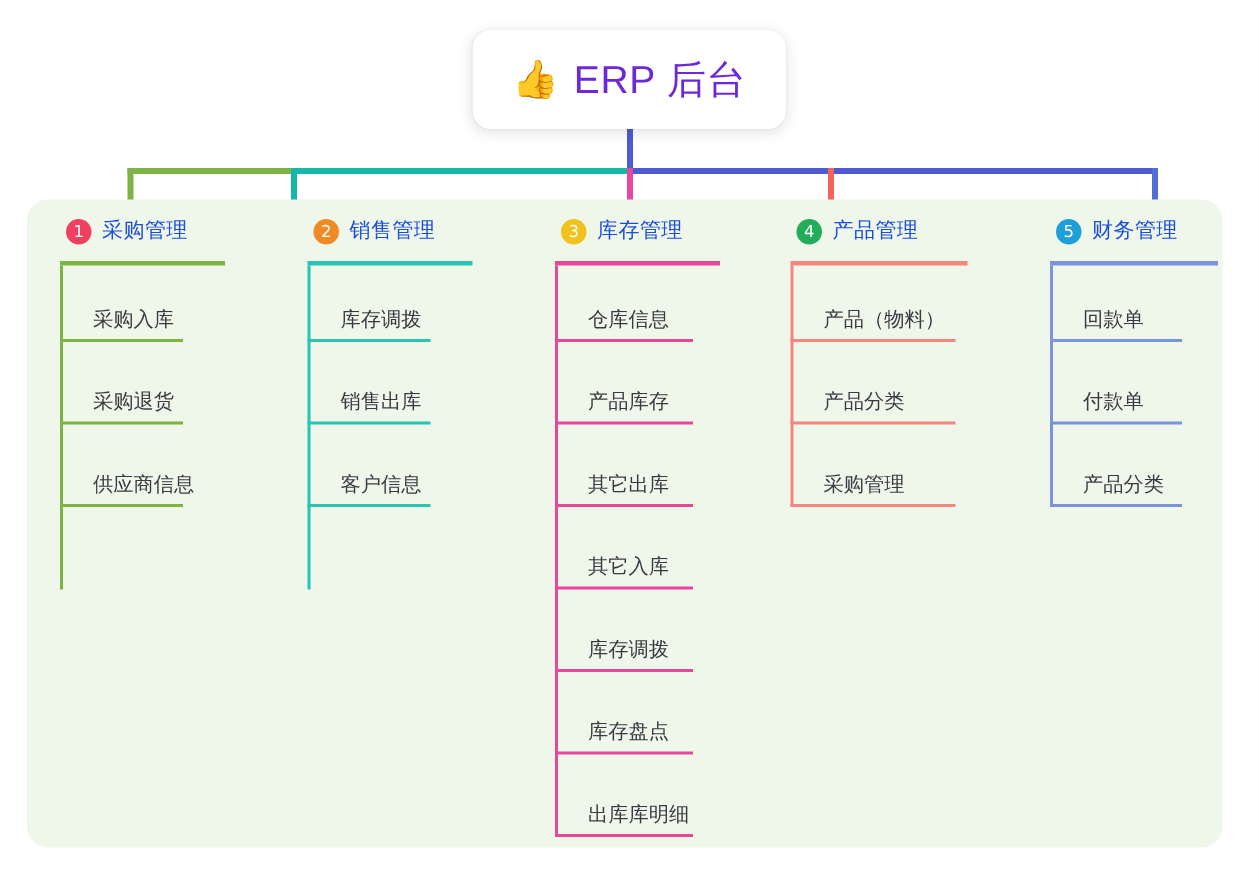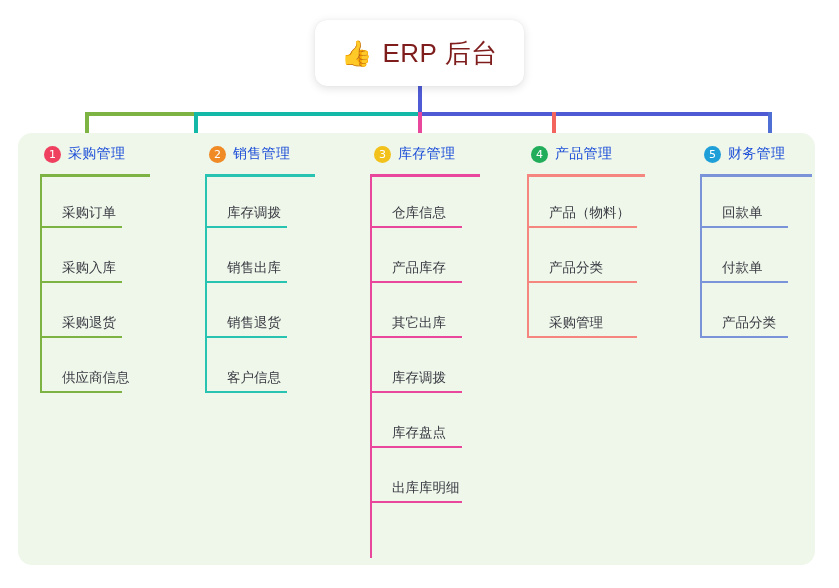--- a/index.html
+++ b/index.html
@@ -36,21 +36,21 @@
     align-items: center;
     gap: 10px;
   }
   #root-card .root-emoji {
     font-size: 25px;
     line-height: 1;
     display: block;
   }
   #root-card .root-title {
     font-size: 26px;
-    color: #7f1d1d;
+    color: #6d28d9;
     letter-spacing: 0.5px;
     white-space: nowrap;
   }
 
   
   .conn {
     position: absolute;
   }
   #root-stem {
     left: 418px;
@@ -196,24 +196,20 @@
 
 <div class="column" id="col-1">
     <div class="col-header">
       <span class="badge" style="background: rgb(239, 64, 96);">1</span>
       <span class="col-title">采购管理</span>
     </div>
     <div class="header-rule" style="background: rgb(124, 179, 66); width: 110px;"></div>
     <div class="leaves">
       <div class="stem" style="background: rgb(124, 179, 66); height: 216px;"></div>
       <div class="leaf">
-        <span class="leaf-label">采购订单</span>
-        <div class="leaf-rule" style="background: rgb(124, 179, 66); width: 82px;"></div>
-      </div>
-      <div class="leaf">
         <span class="leaf-label">采购入库</span>
         <div class="leaf-rule" style="background: rgb(124, 179, 66); width: 82px;"></div>
       </div>
       <div class="leaf">
         <span class="leaf-label">采购退货</span>
         <div class="leaf-rule" style="background: rgb(124, 179, 66); width: 82px;"></div>
       </div>
       <div class="leaf">
         <span class="leaf-label">供应商信息</span>
         <div class="leaf-rule" style="background: rgb(124, 179, 66); width: 82px;"></div>
@@ -230,24 +226,20 @@
       <div class="stem" style="background: rgb(41, 195, 177); height: 216px;"></div>
       <div class="leaf">
         <span class="leaf-label">库存调拨</span>
         <div class="leaf-rule" style="background: rgb(41, 195, 177); width: 82px;"></div>
       </div>
       <div class="leaf">
         <span class="leaf-label">销售出库</span>
         <div class="leaf-rule" style="background: rgb(41, 195, 177); width: 82px;"></div>
       </div>
       <div class="leaf">
-        <span class="leaf-label">销售退货</span>
-        <div class="leaf-rule" style="background: rgb(41, 195, 177); width: 82px;"></div>
-      </div>
-      <div class="leaf">
         <span class="leaf-label">客户信息</span>
         <div class="leaf-rule" style="background: rgb(41, 195, 177); width: 82px;"></div>
       </div>
     </div>
   </div>
 <div class="column" id="col-3">
     <div class="col-header">
       <span class="badge" style="background: rgb(242, 193, 27);">3</span>
       <span class="col-title">库存管理</span>
     </div>
@@ -260,20 +252,24 @@
       </div>
       <div class="leaf">
         <span class="leaf-label">产品库存</span>
         <div class="leaf-rule" style="background: rgb(232, 71, 155); width: 92px;"></div>
       </div>
       <div class="leaf">
         <span class="leaf-label">其它出库</span>
         <div class="leaf-rule" style="background: rgb(232, 71, 155); width: 92px;"></div>
       </div>
       <div class="leaf">
+        <span class="leaf-label">其它入库</span>
+        <div class="leaf-rule" style="background: rgb(232, 71, 155); width: 92px;"></div>
+      </div>
+      <div class="leaf">
         <span class="leaf-label">库存调拨</span>
         <div class="leaf-rule" style="background: rgb(232, 71, 155); width: 92px;"></div>
       </div>
       <div class="leaf">
         <span class="leaf-label">库存盘点</span>
         <div class="leaf-rule" style="background: rgb(232, 71, 155); width: 92px;"></div>
       </div>
       <div class="leaf">
         <span class="leaf-label">出库库明细</span>
         <div class="leaf-rule" style="background: rgb(232, 71, 155); width: 92px;"></div>

